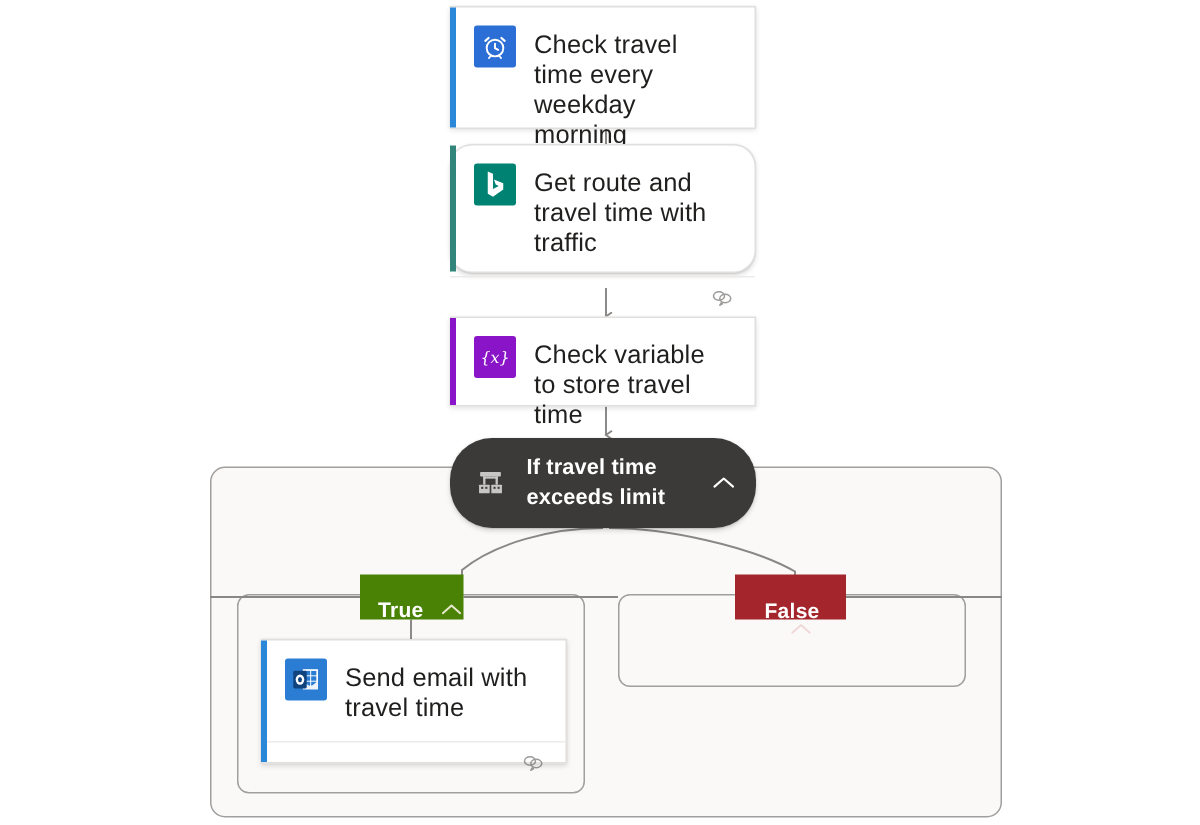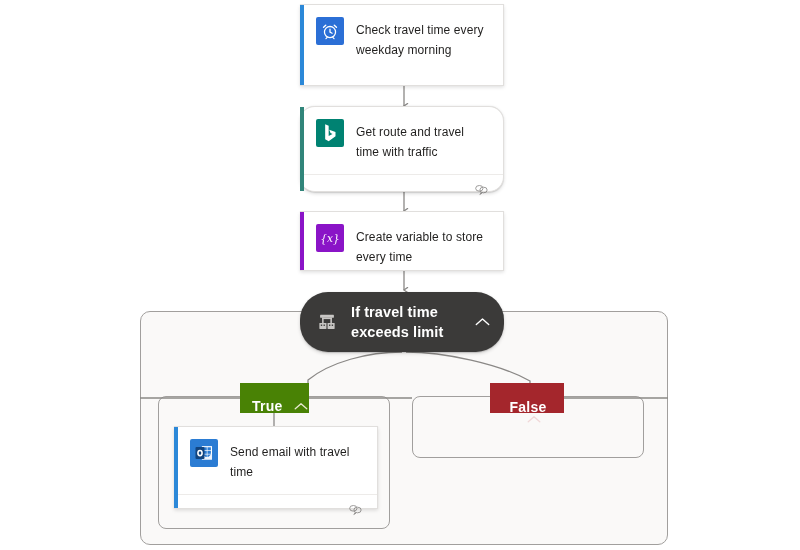--- a/index.html
+++ b/index.html
@@ -56,21 +56,21 @@
     height: 28px;
     flex: 0 0 28px;
     border-radius: 2px;
     margin-right: 12px;
     display: flex;
     align-items: center;
     justify-content: center;
     overflow: hidden;
   }
   .card-title {
-    font-size: 12px;
+    font-size: 17px;
     line-height: 20px;
     color: #201f1e;
     font-weight: 400;
     padding-top: 3px;
     letter-spacing: 0.1px;
   }
   .card-foot {
     height: 26px;
     border-top: 1px solid #edebe9;
     display: flex;
@@ -205,21 +205,21 @@
           <path d="M6.3 4.4 L3.4 7.0" stroke="#ffffff" stroke-width="1.9" stroke-linecap="round"></path>
           <path d="M17.7 4.4 L20.6 7.0" stroke="#ffffff" stroke-width="1.9" stroke-linecap="round"></path>
           <path d="M8.2 20.4 L6.6 22.3" stroke="#ffffff" stroke-width="1.5" stroke-linecap="round"></path>
           <path d="M15.8 20.4 L17.4 22.3" stroke="#ffffff" stroke-width="1.5" stroke-linecap="round"></path>
         </svg>
       </div>
       <div class="card-title">Check travel time every weekday morning</div>
     </div>
   </div>
 
-  <div class="card" style="left:300px; top:106px; width:204px; height:86px;border-radius:15px;">
+  <div class="card" style="left:300px; top:96px; width:204px; height:86px;border-radius:15px;">
     <div class="card-accent" style="background:#31857a;"></div>
     <div class="card-head">
       <div class="card-icon" style="background:#008272;">
         <svg width="18" height="20" viewBox="0 0 20 24" xmlns="http://www.w3.org/2000/svg">
           <path d="M4.2 1.6 L8.4 3.3 L8.4 15.6 L13.0 13.1 L10.6 11.9 L9.1 8.0
                    L16.6 10.9 L16.6 16.0 L8.4 21.8 L4.2 19.4 Z" fill="#ffffff"></path>
         </svg>
       </div>
       <div class="card-title">Get route and travel time with traffic</div>
     </div>
@@ -235,21 +235,21 @@
   </div>
 
   <div class="card" style="left:300px; top:211px; width:204px; height:60px;">
     <div class="card-accent" style="background:#8a14c7;"></div>
     <div class="card-head">
       <div class="card-icon" style="background:#8a14c7;">
         <svg width="22" height="18" viewBox="0 0 26 20" xmlns="http://www.w3.org/2000/svg">
           <text x="13" y="14.6" text-anchor="middle" fill="#ffffff" font-family="DejaVu Serif, serif" font-size="12.5" font-style="italic">{x}</text>
         </svg>
       </div>
-      <div class="card-title">Create variable to store every time</div>
+      <div class="card-title">Check variable to store travel time</div>
     </div>
   </div>
 
   <div class="cond-card" style="left:300px; top:292px; width:204px; height:60px;border-radius:28px;">
     <div class="cond-icon">
       <svg width="20" height="20" viewBox="0 0 22 22" xmlns="http://www.w3.org/2000/svg">
         <rect x="3.4" y="3.0" width="15.2" height="3.2" rx="0.5" fill="#c8c6c4"></rect>
         <rect x="5.6" y="6.2" width="1.7" height="6.0" fill="#c8c6c4"></rect>
         <rect x="14.7" y="6.2" width="1.7" height="6.0" fill="#c8c6c4"></rect>
         <rect x="5.6" y="6.2" width="10.8" height="1.6" fill="#c8c6c4"></rect>

